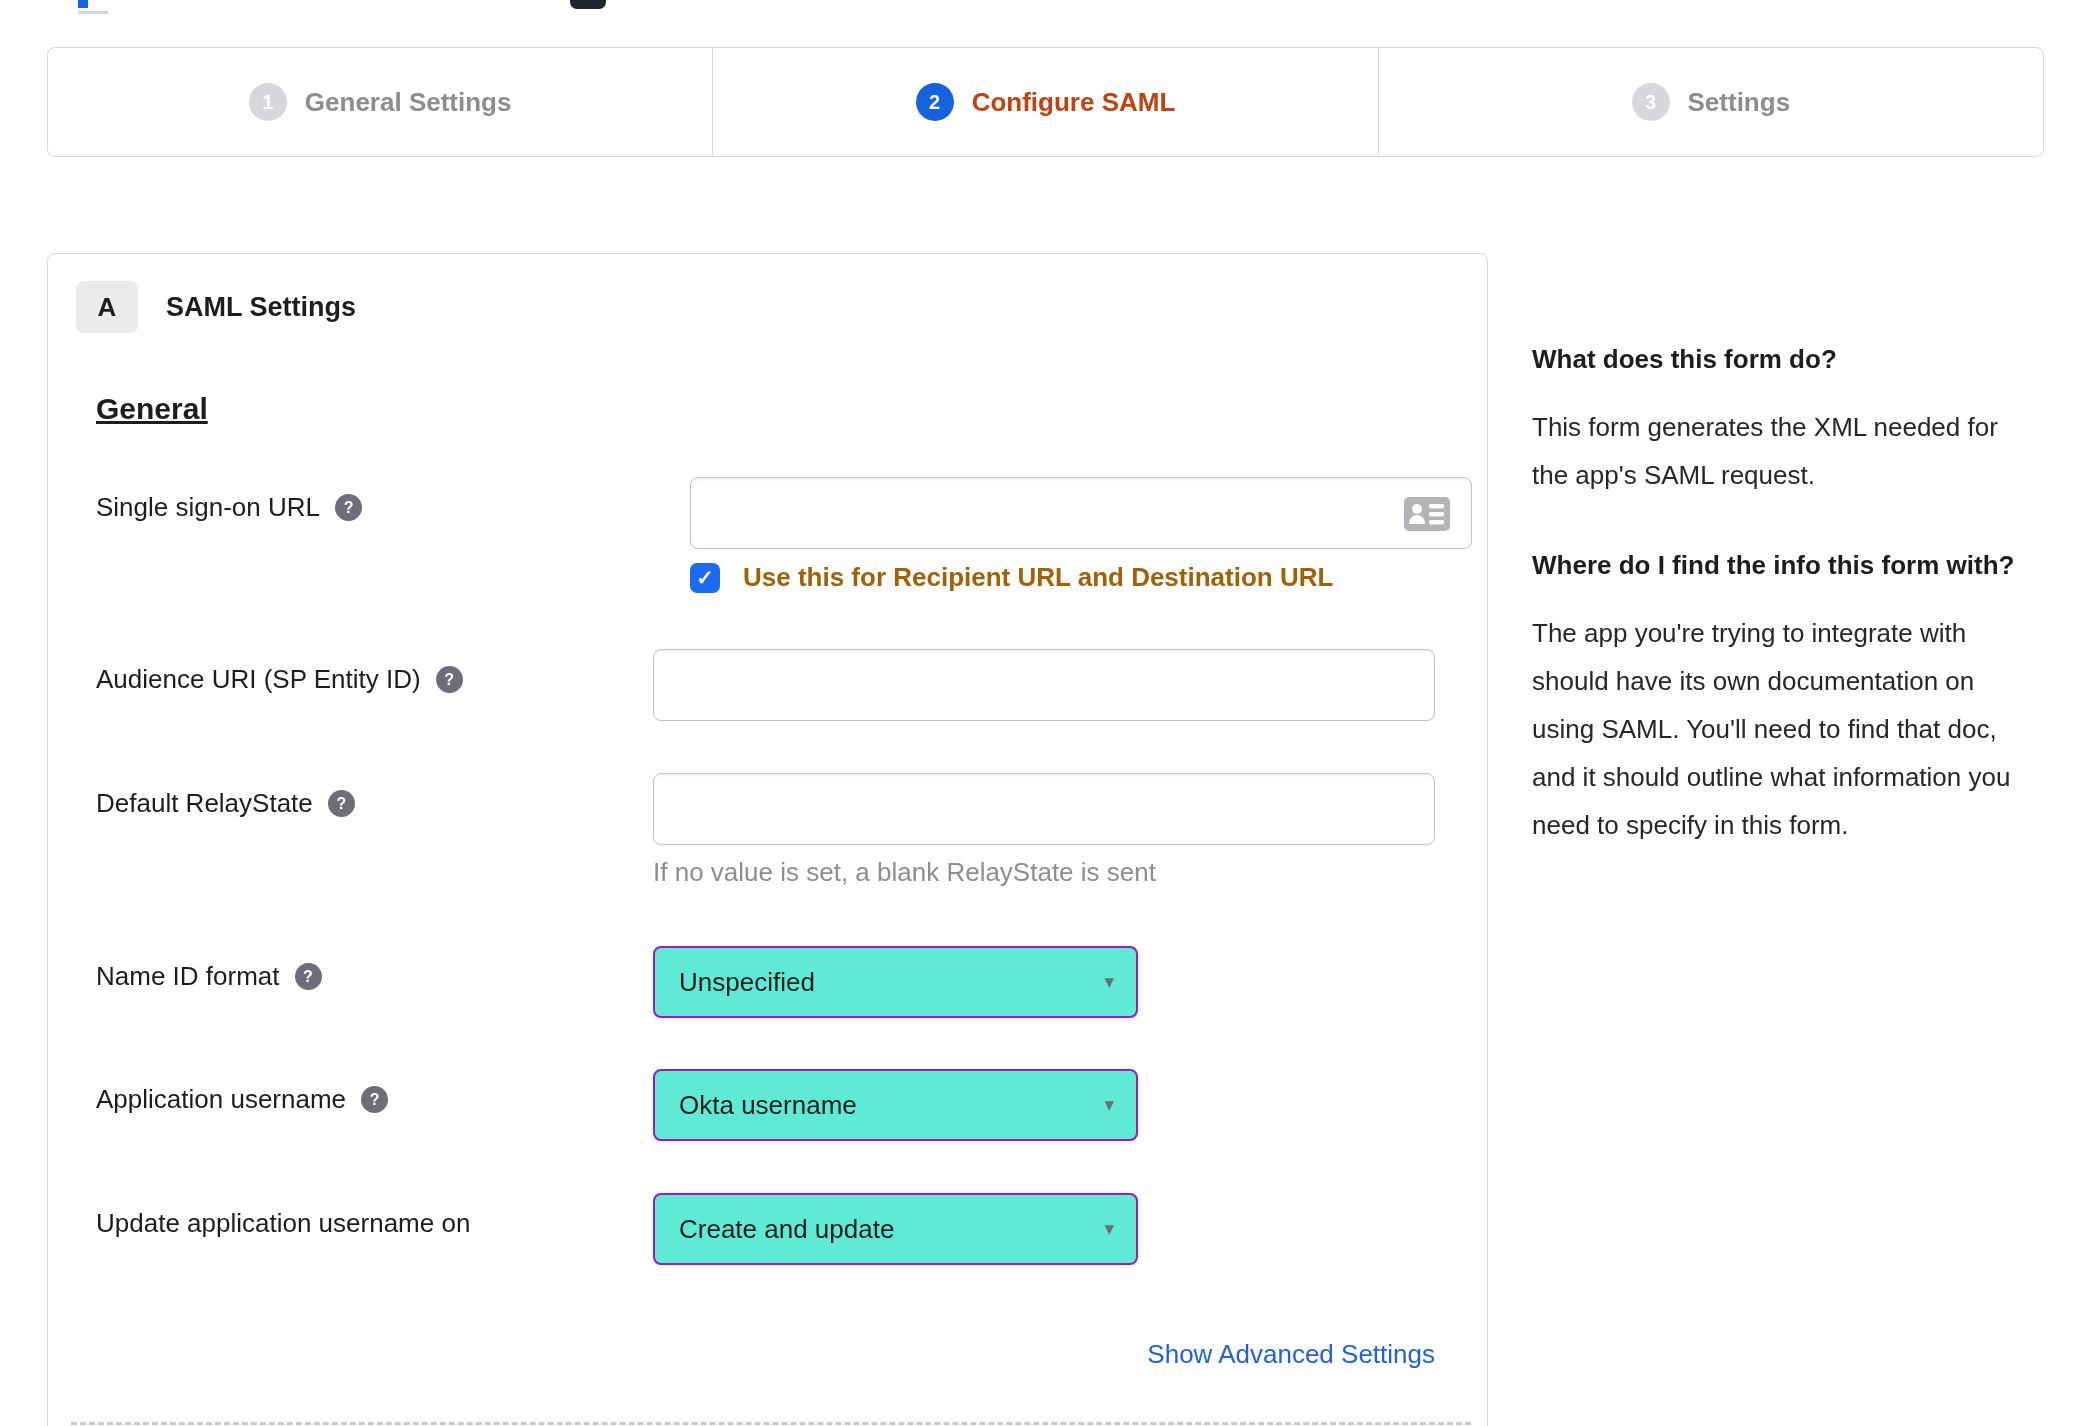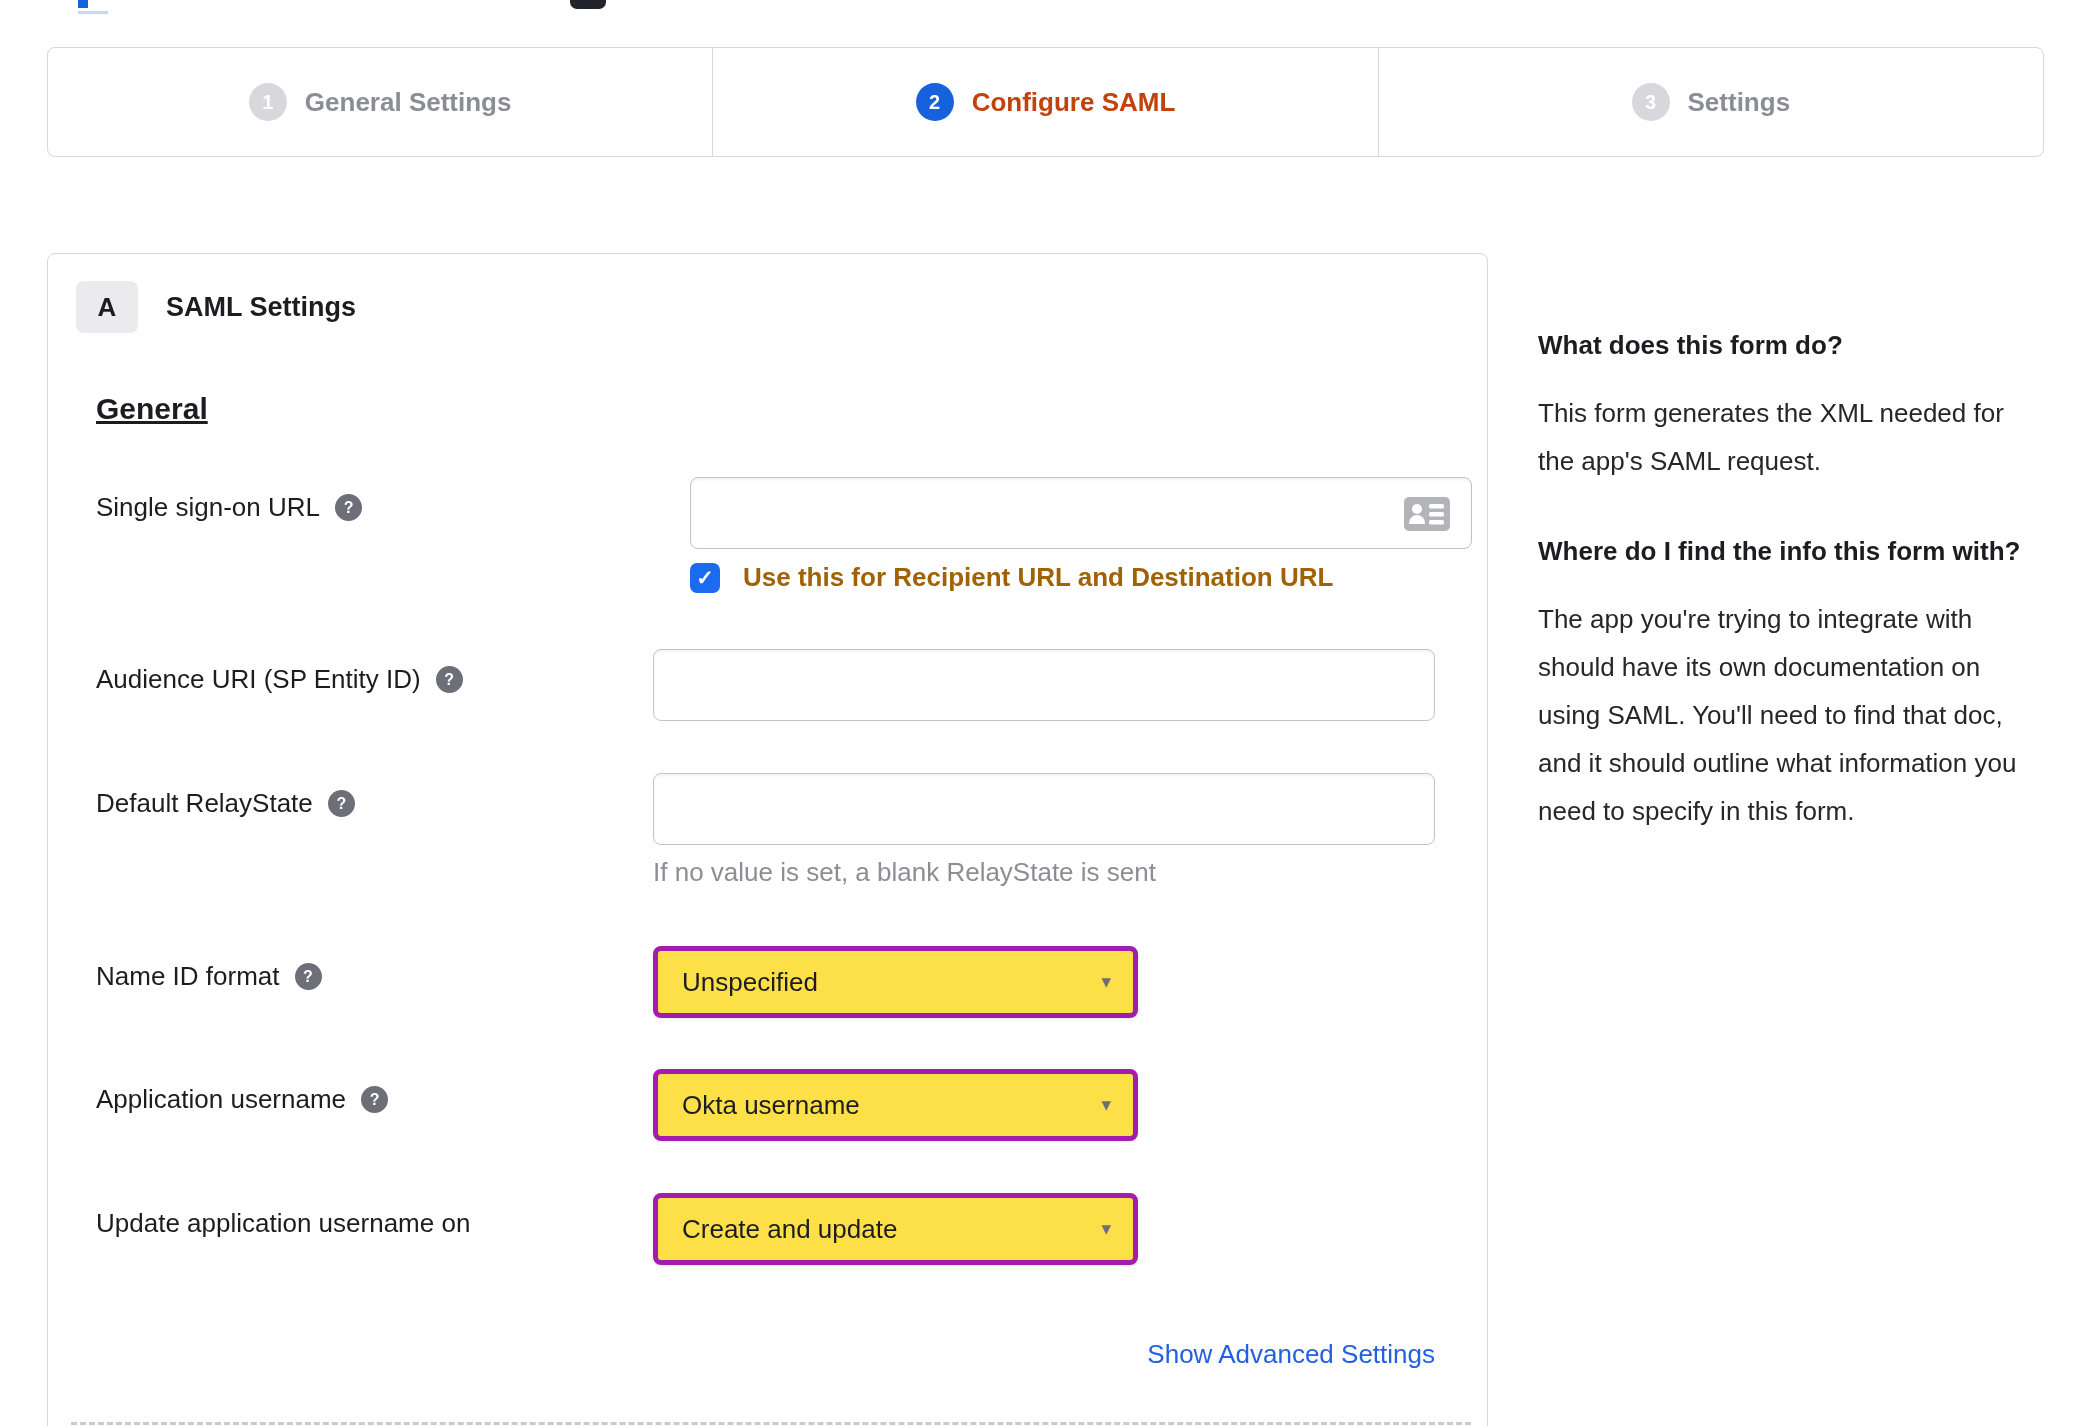--- a/index.html
+++ b/index.html
@@ -94,22 +94,22 @@
     background:var(--check-blue,#1a6bf0);
     color:#fff; font-size:21px; font-weight:700;
     display:flex; align-items:center; justify-content:center;
     cursor:pointer;
   }
   .checkbox-label { font-size:26px; color:#a16207;font-weight:bold; }
   .helper-text { margin-top:12px; font-size:26px; color:var(--helper,#8d8d94); line-height:30px; }
 
   .select {
     width:485px; height:72px;
-    border:5px solid #a21caf; border-radius:8px;
-    background:#fde047; box-shadow:0 1px 3px rgba(29,29,33,0.10);
+    border:2px solid #a21caf; border-radius:8px;
+    background:#5eead4; box-shadow:0 1px 3px rgba(29,29,33,0.10);
     display:flex; align-items:center;
     padding:0 60px 0 24px;
     font-size:26px; color:#1d1d21; cursor:pointer;
     position:relative;
   }
   .select .caret {
     position:absolute; right:22px; top:50%; transform:translateY(-52%);
     font-size:19px; color:#6e6e78;
   }
 
@@ -117,21 +117,21 @@
   .advanced-link {
     font-size:26px; font-weight:500;
     color:var(--link,#2160e0); text-decoration:none; cursor:pointer;
   }
   .dashed-divider {
     position:absolute; left:23px; top:1168px; width:1400px;
     border-top:3px dashed #c9c9ce;
   }
 
   
-  .help-sidebar { position:absolute; left:1532px; top:322px; width:508px;margin-left:6px; }
+  .help-sidebar { position:absolute; left:1532px; top:336px; width:508px; }
   .help-sidebar h3 { font-size:26px; font-weight:700; line-height:47px; color:#1d1d21; }
   .help-sidebar p  { font-size:26px; line-height:48px; color:#26262b; margin:20px 0 43px; }
 </style>
 </head>
 <body>
 
 <div class="frag-blue"></div>
 <div class="frag-blue2"></div>
 <div class="frag-dark"></div>
 

